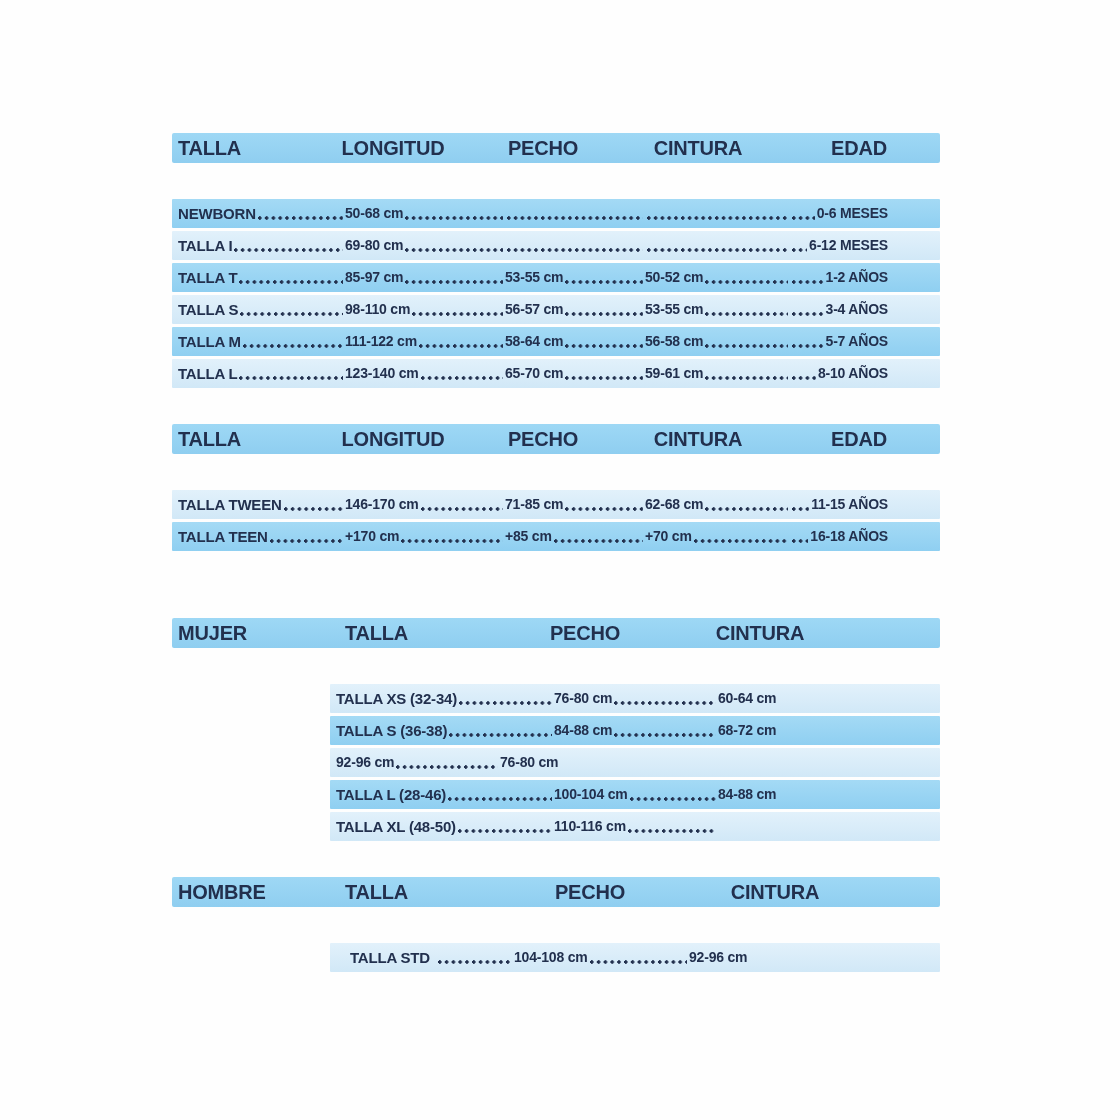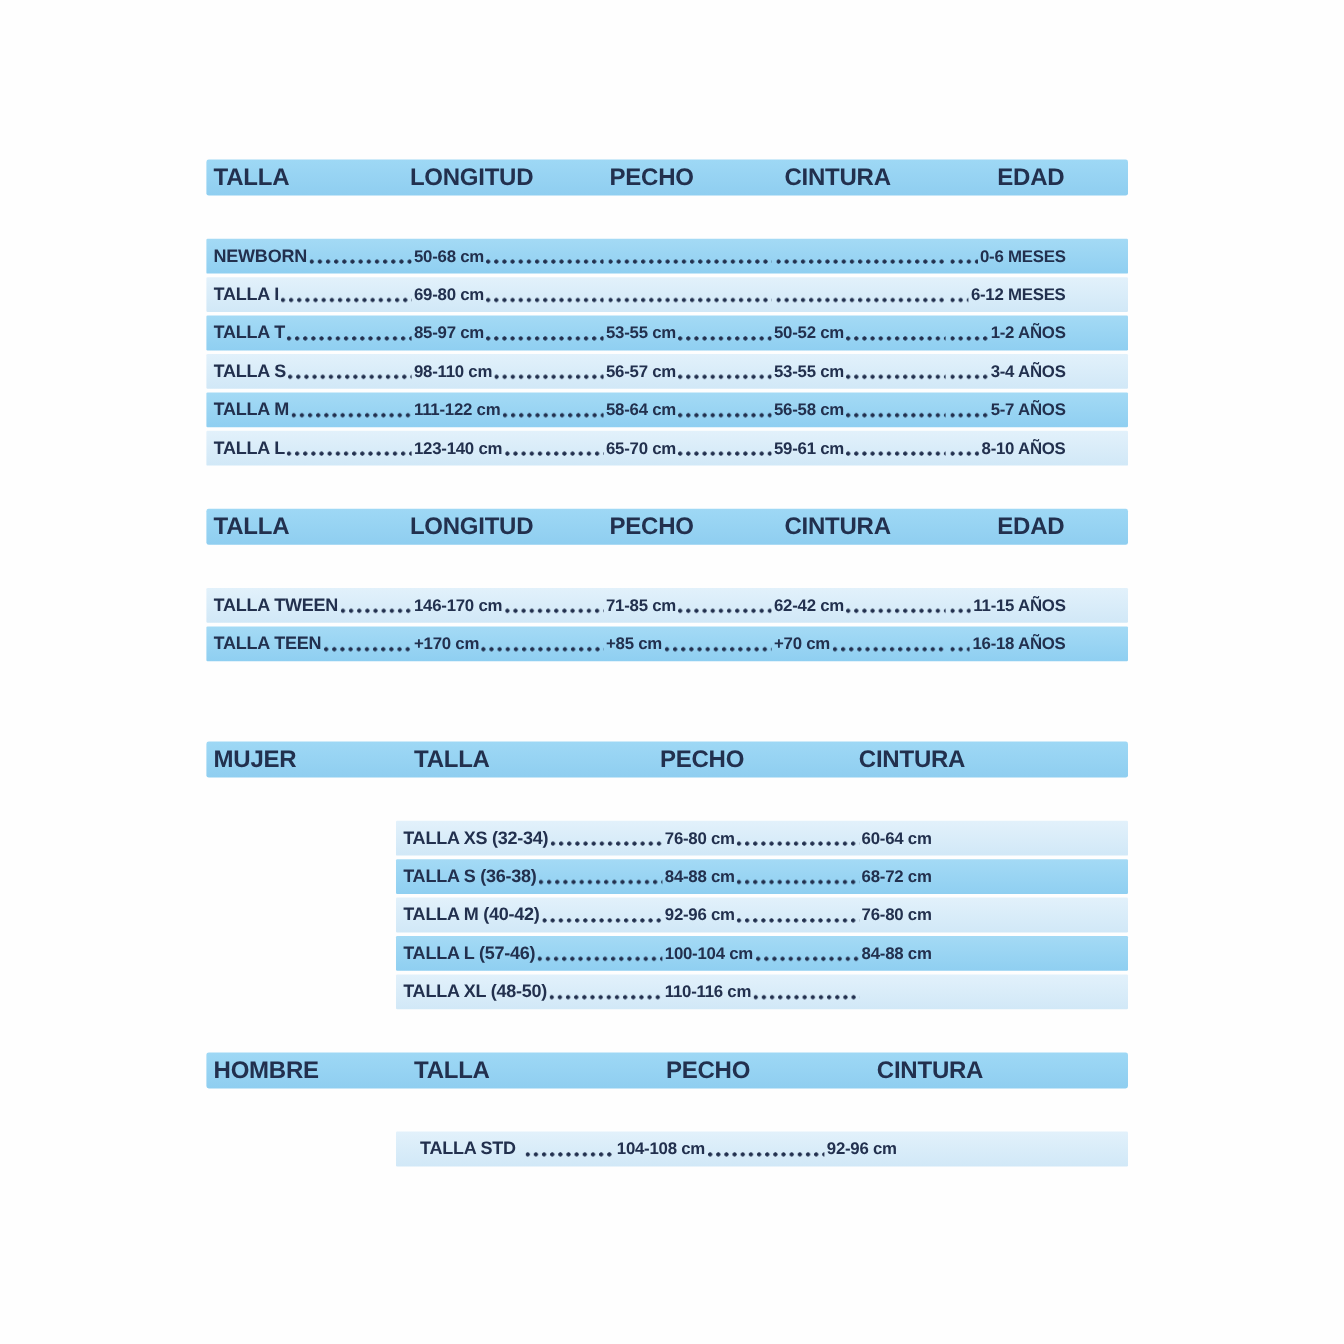--- a/index.html
+++ b/index.html
@@ -248,21 +248,21 @@
           </span>
           <span class="c c1">
             <span class="txt">146-170 cm</span>
             <span class="dots"></span>
           </span>
           <span class="c c2">
             <span class="txt">71-85 cm</span>
             <span class="dots"></span>
           </span>
           <span class="c c3">
-            <span class="txt">62-42 cm</span>
+            <span class="txt">62-68 cm</span>
             <span class="dots"></span>
           </span>
           <span class="c c4">
             <span class="dots"></span>
             <span class="txt">11-15 AÑOS</span>
           </span>
         </div>
         <div class="row dark">
           <span class="c c0">
             <span class="txt lbl">TALLA TEEN</span>
@@ -313,35 +313,31 @@
           </span>
           <span class="c c1">
             <span class="txt">84-88 cm</span>
             <span class="dots"></span>
           </span>
           <span class="c c2">
             <span class="txt">68-72 cm</span>
           </span>
         </div>
         <div class="row light">
-          <span class="c c0">
-            <span class="txt lbl">TALLA M (40-42)</span>
-            <span class="dots"></span>
-          </span>
           <span class="c c1">
             <span class="txt">92-96 cm</span>
             <span class="dots"></span>
           </span>
           <span class="c c2">
             <span class="txt">76-80 cm</span>
           </span>
         </div>
         <div class="row dark">
           <span class="c c0">
-            <span class="txt lbl">TALLA L (57-46)</span>
+            <span class="txt lbl">TALLA L (28-46)</span>
             <span class="dots"></span>
           </span>
           <span class="c c1">
             <span class="txt">100-104 cm</span>
             <span class="dots"></span>
           </span>
           <span class="c c2">
             <span class="txt">84-88 cm</span>
           </span>
         </div>

